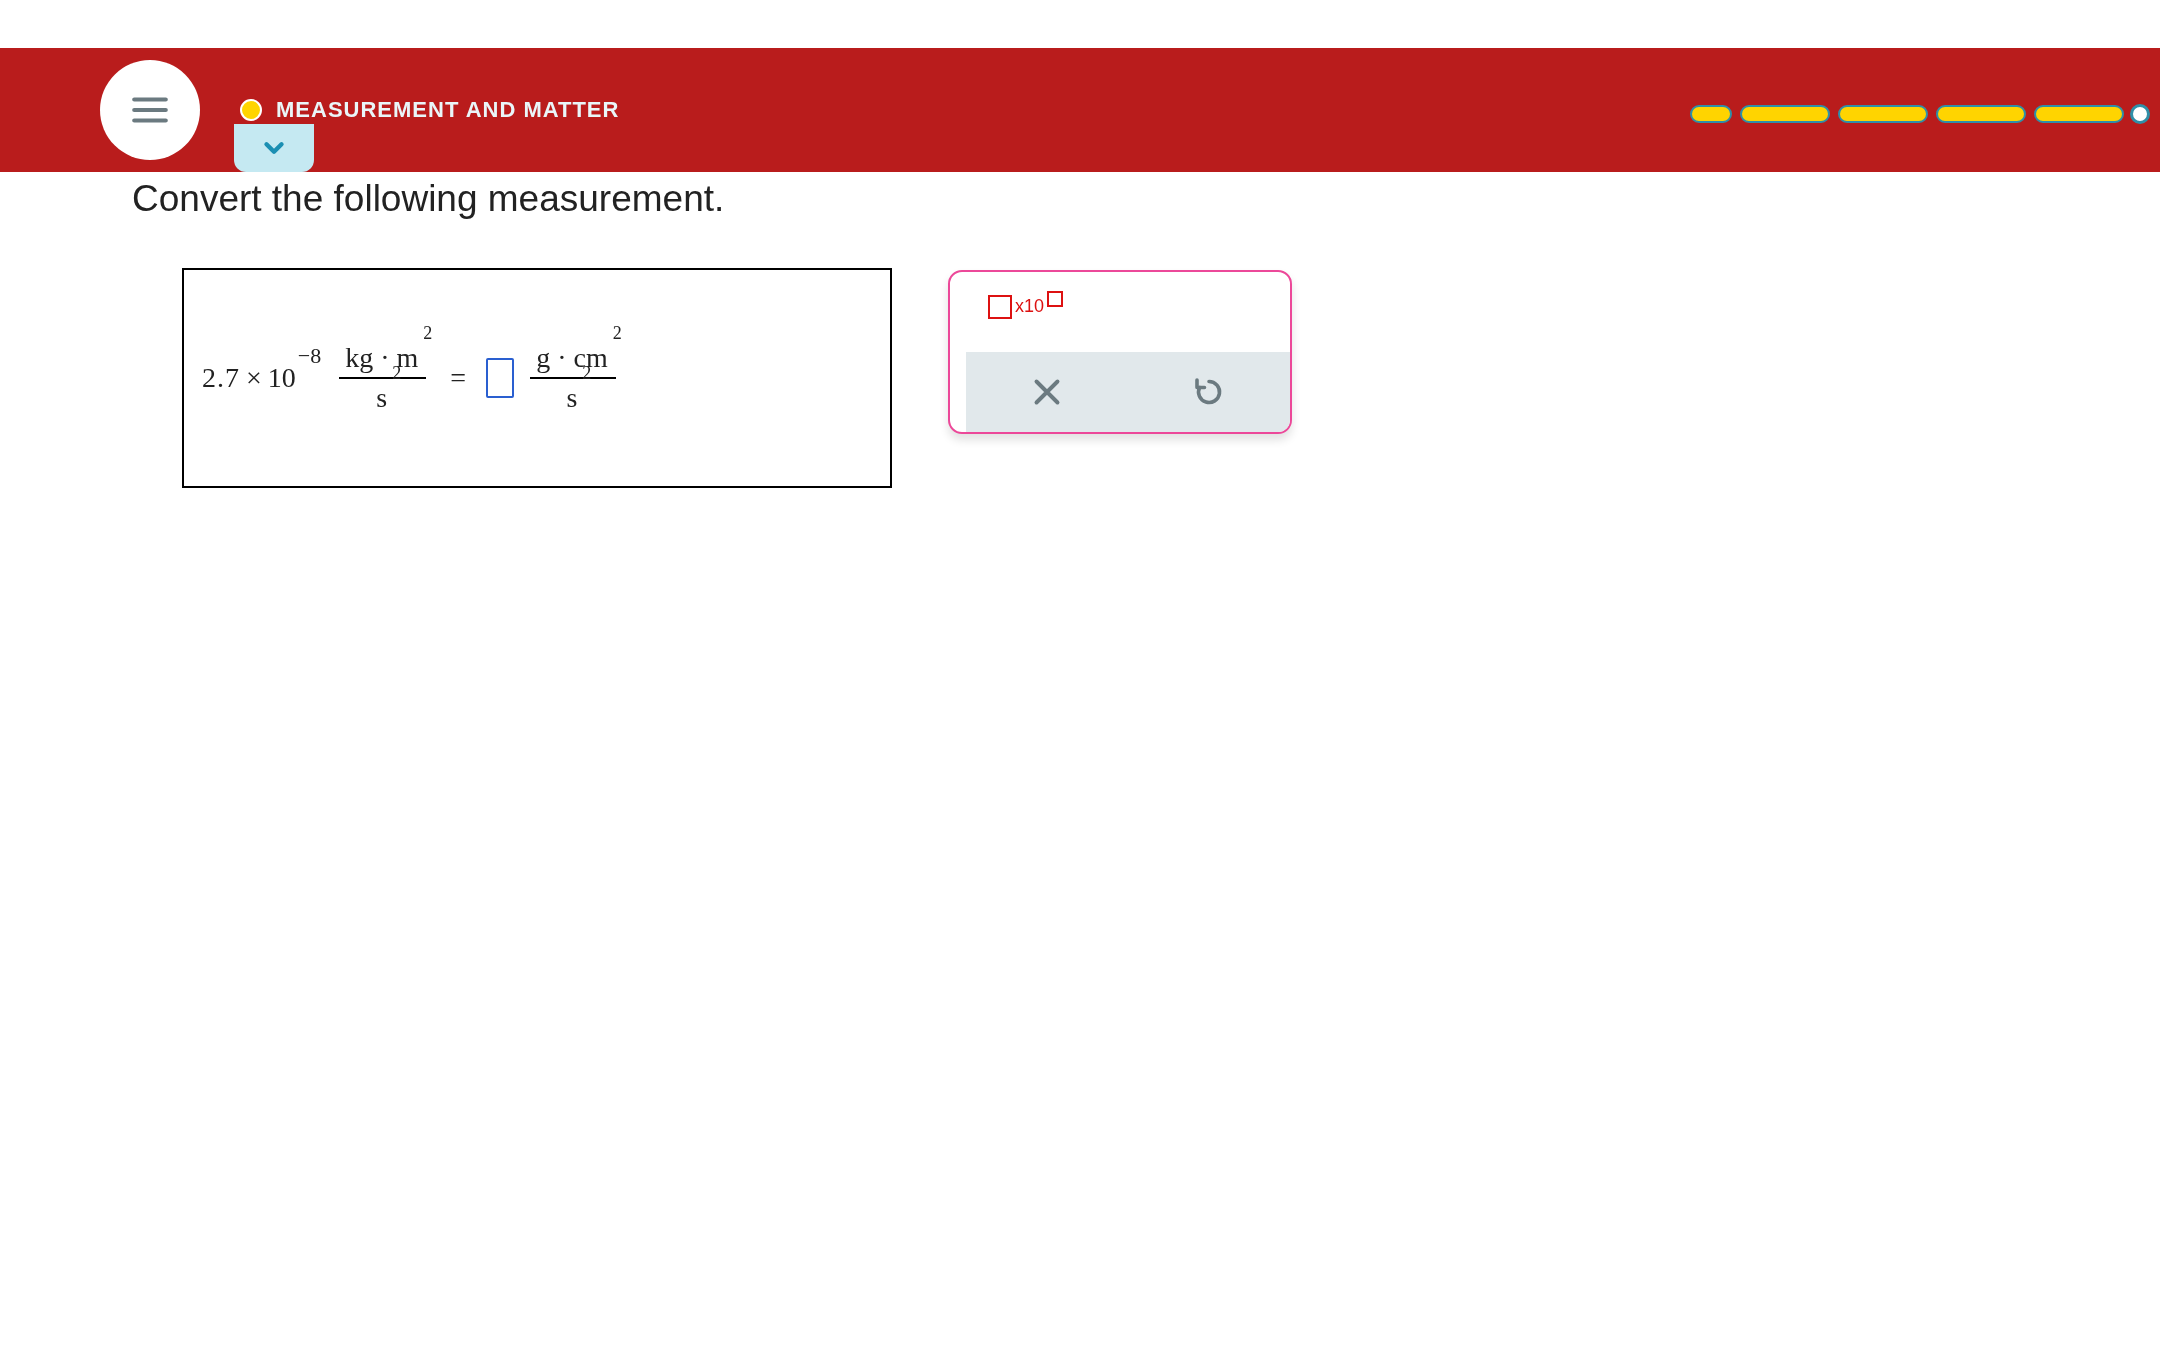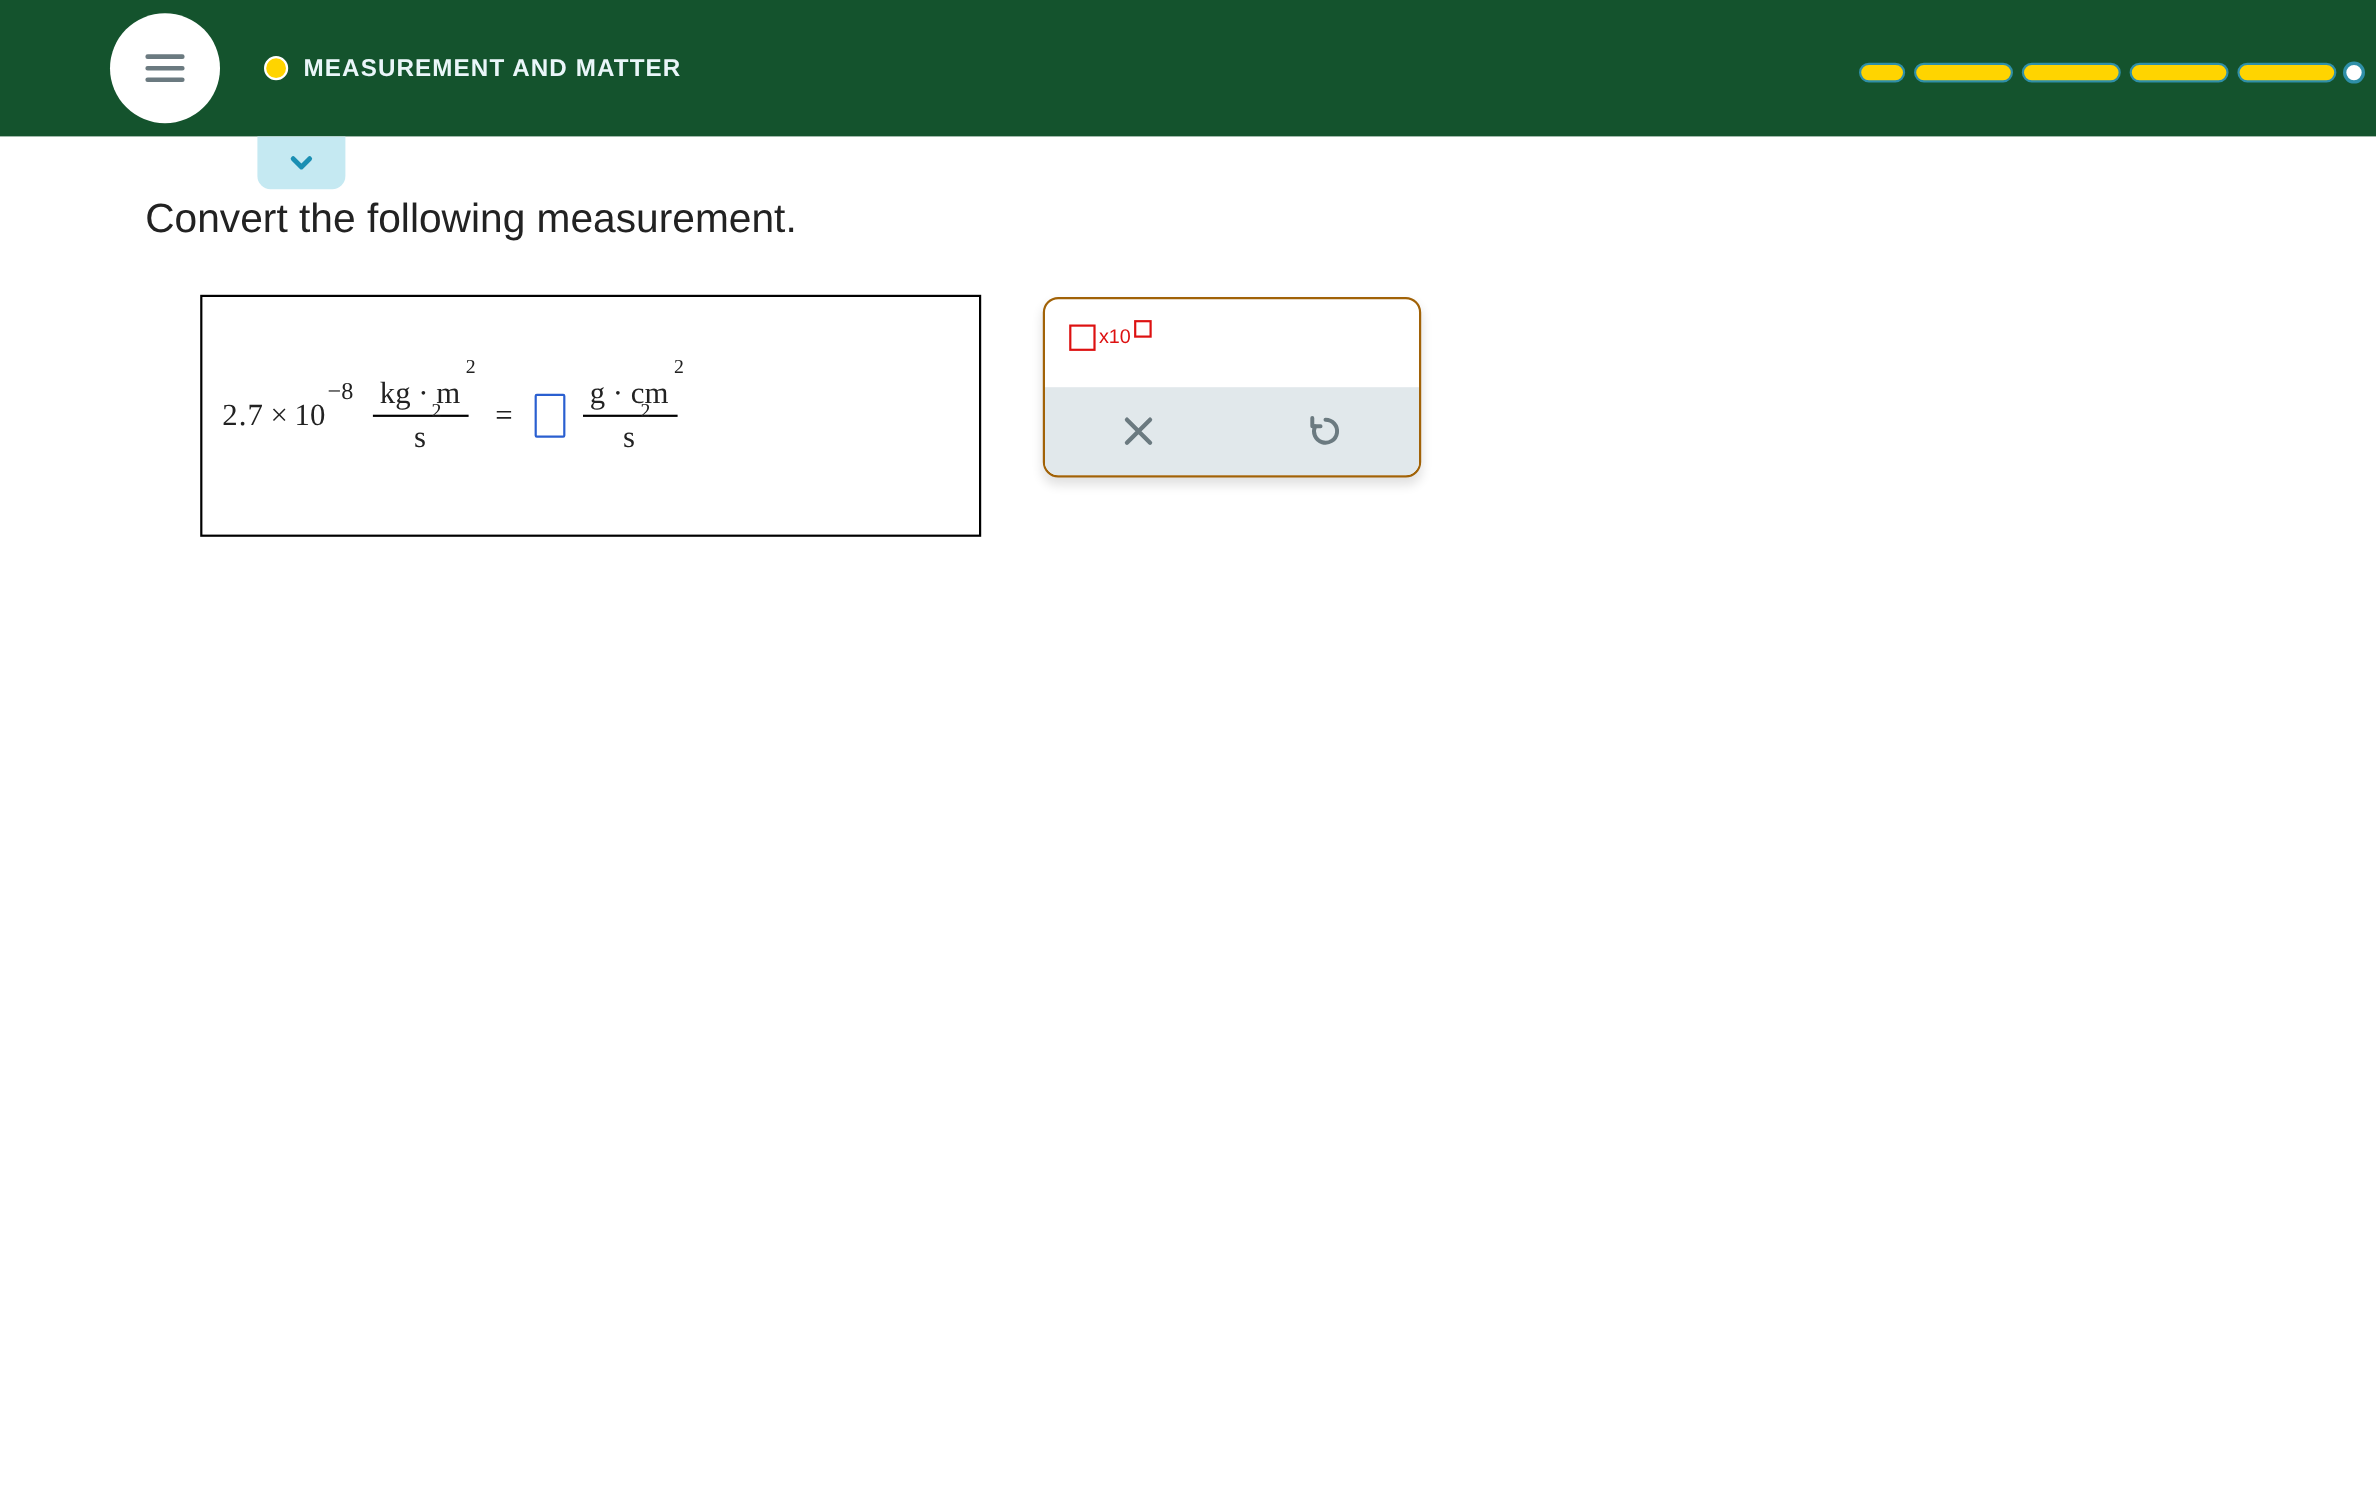--- a/index.html
+++ b/index.html
@@ -11,23 +11,24 @@
     width: 2160px;
     height: 1352px;
     position: relative;
     overflow: hidden;
   }
 
   
   .header {
     position: relative;
     height: 124px;
-    background: #14532d;
+    background: #b91c1c;
     display: flex;
     align-items: center;
+    margin-top: 48px;
   }
   .menu-btn {
     width: 100px; height: 100px;
     margin-left: 100px;
     border-radius: 50%;
     background: #fff;
     display: flex; align-items: center; justify-content: center;
     cursor: pointer;
   }
   .menu-btn svg { width: 42px; height: 42px; }
@@ -136,25 +137,26 @@
     margin: 0 6px;
     vertical-align: middle;
     cursor: text;
   }
 
   
   .palette {
     position: absolute;
     left: 948px; top: 270px;
     width: 344px;
-    border: 2px solid #a16207;
+    border: 2px solid #ec4899;
     border-radius: 14px;
     overflow: hidden;
     box-shadow: 0 6px 10px rgba(0,0,0,0.12);
     background: #fff;
+    padding-left: 16px;
   }
   .pal-top {
     display: flex; align-items: center; justify-content: flex-start;
     padding: 14px 18px 28px 18px;
     gap: 18px;
     min-height: 80px;
   }
   .tool-sci {
     display: flex; align-items: flex-end; gap: 2px;
     cursor: pointer;

